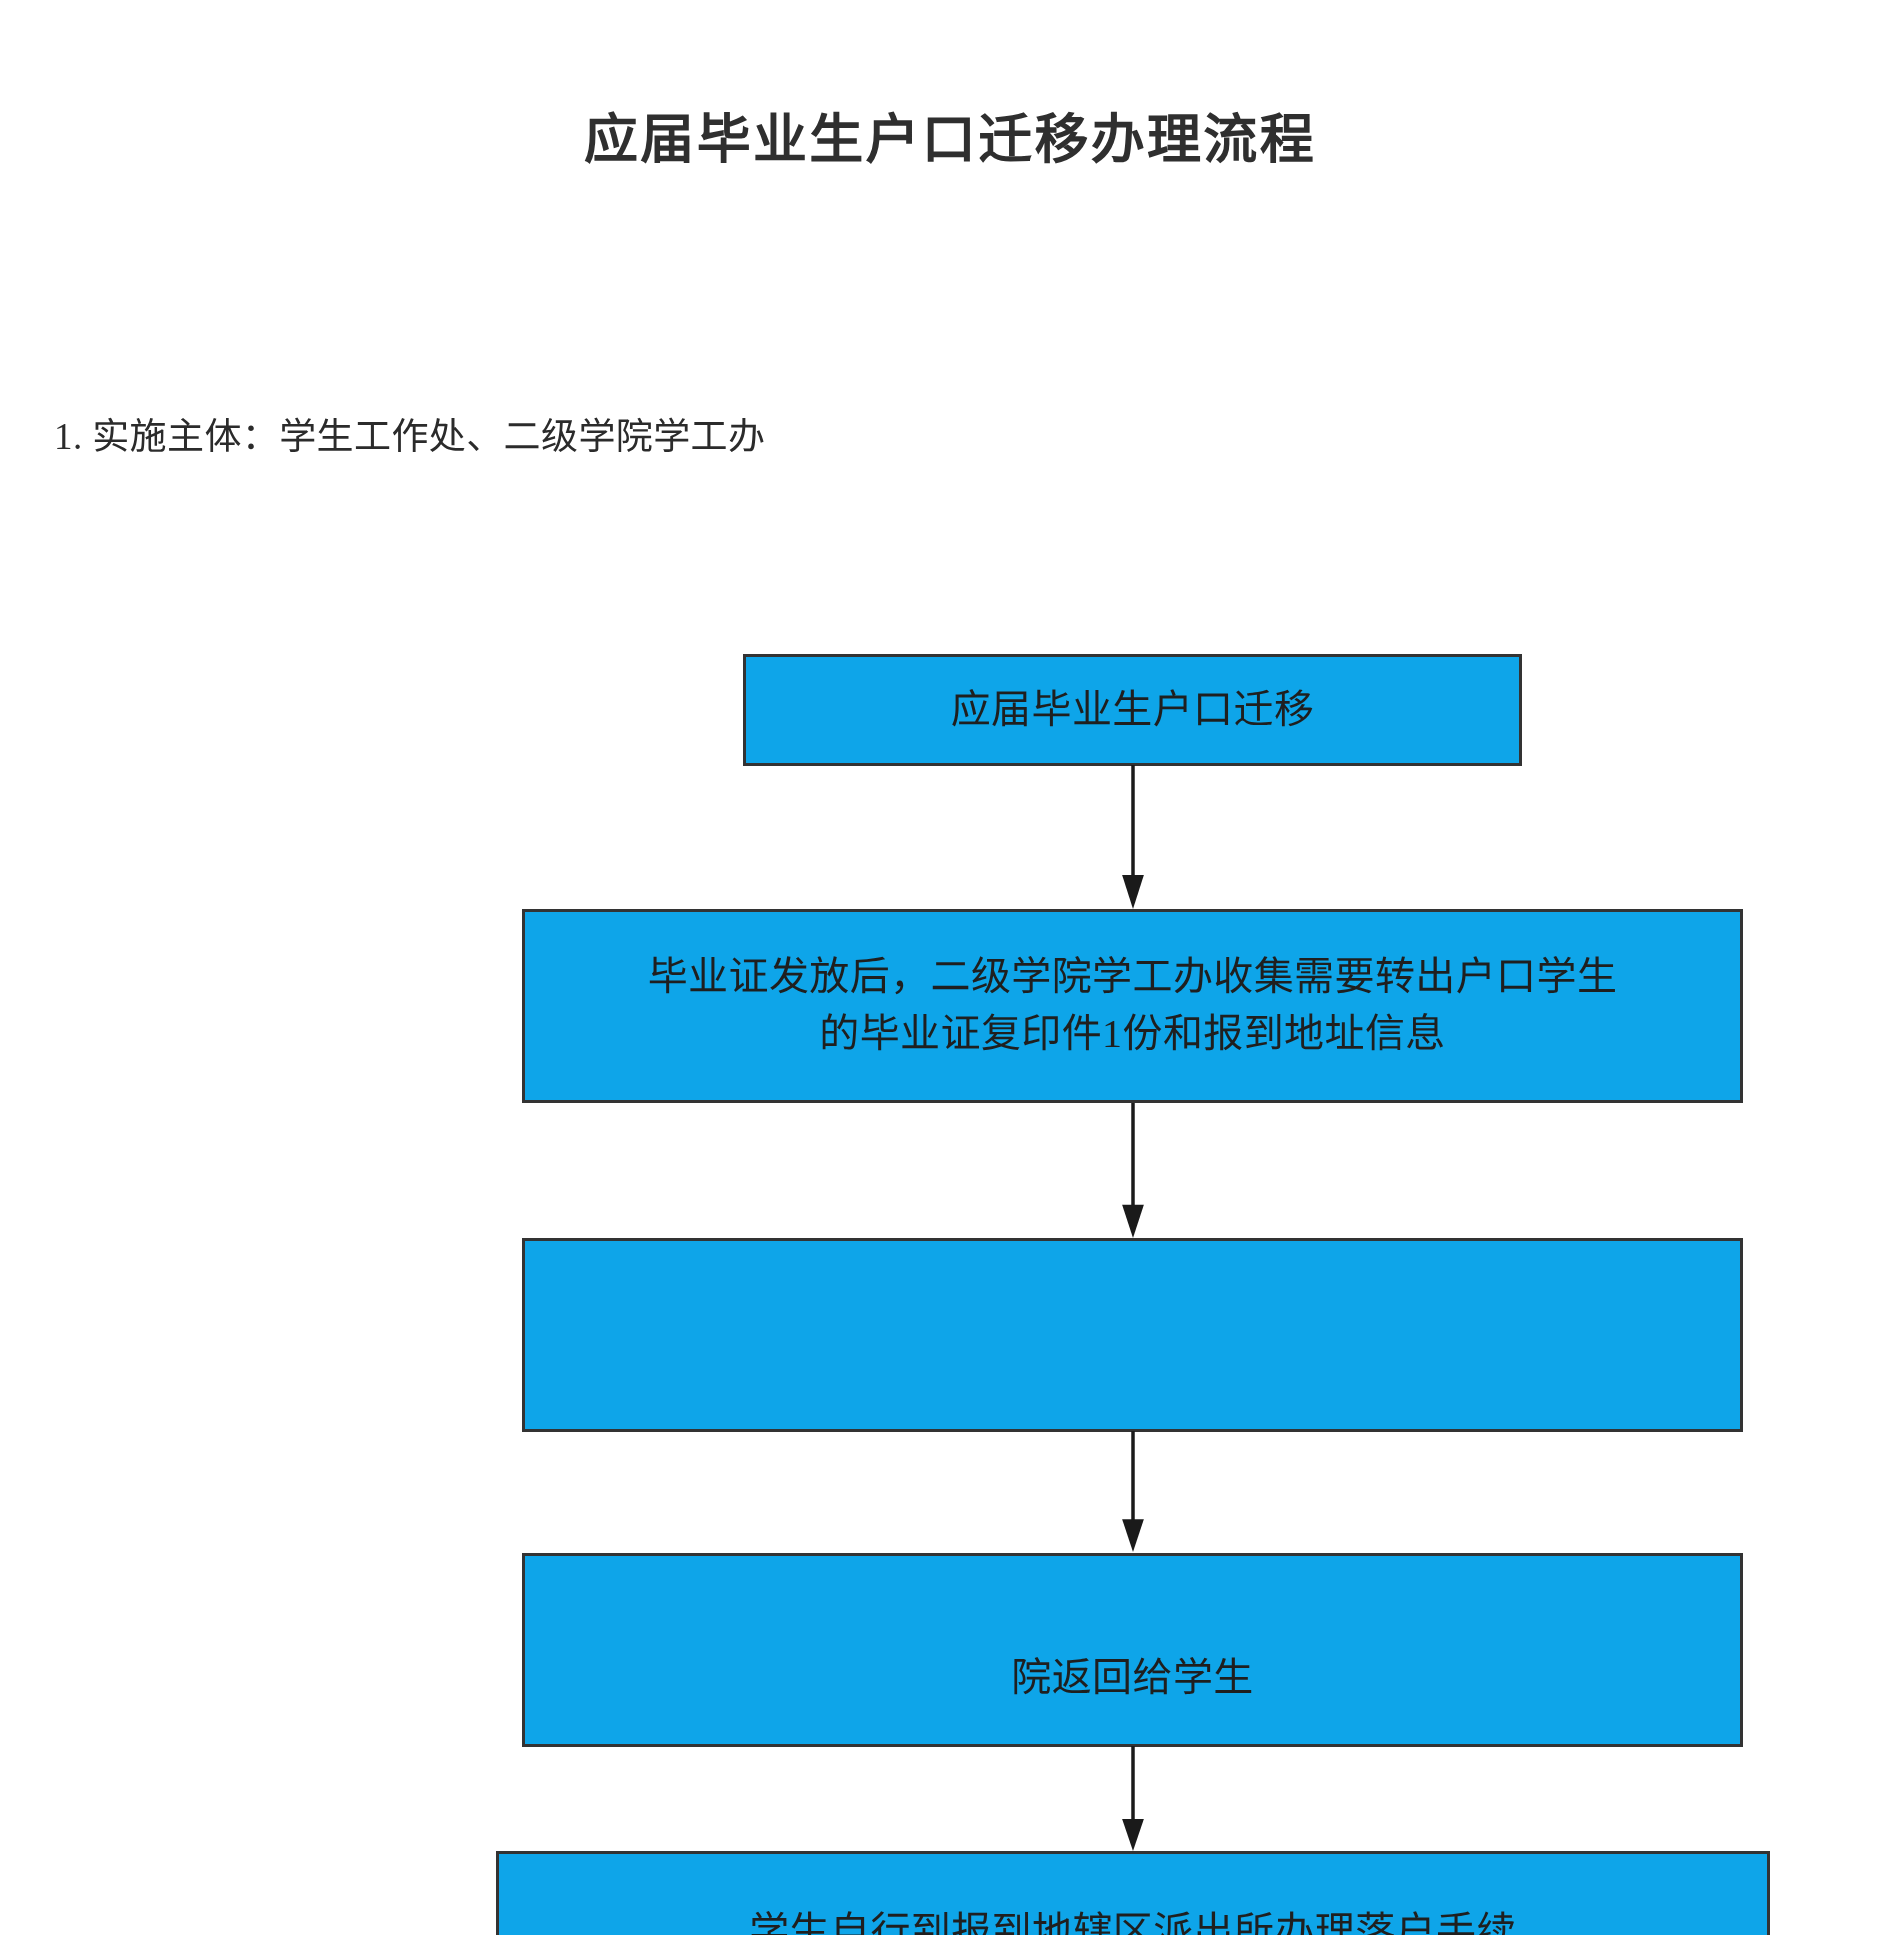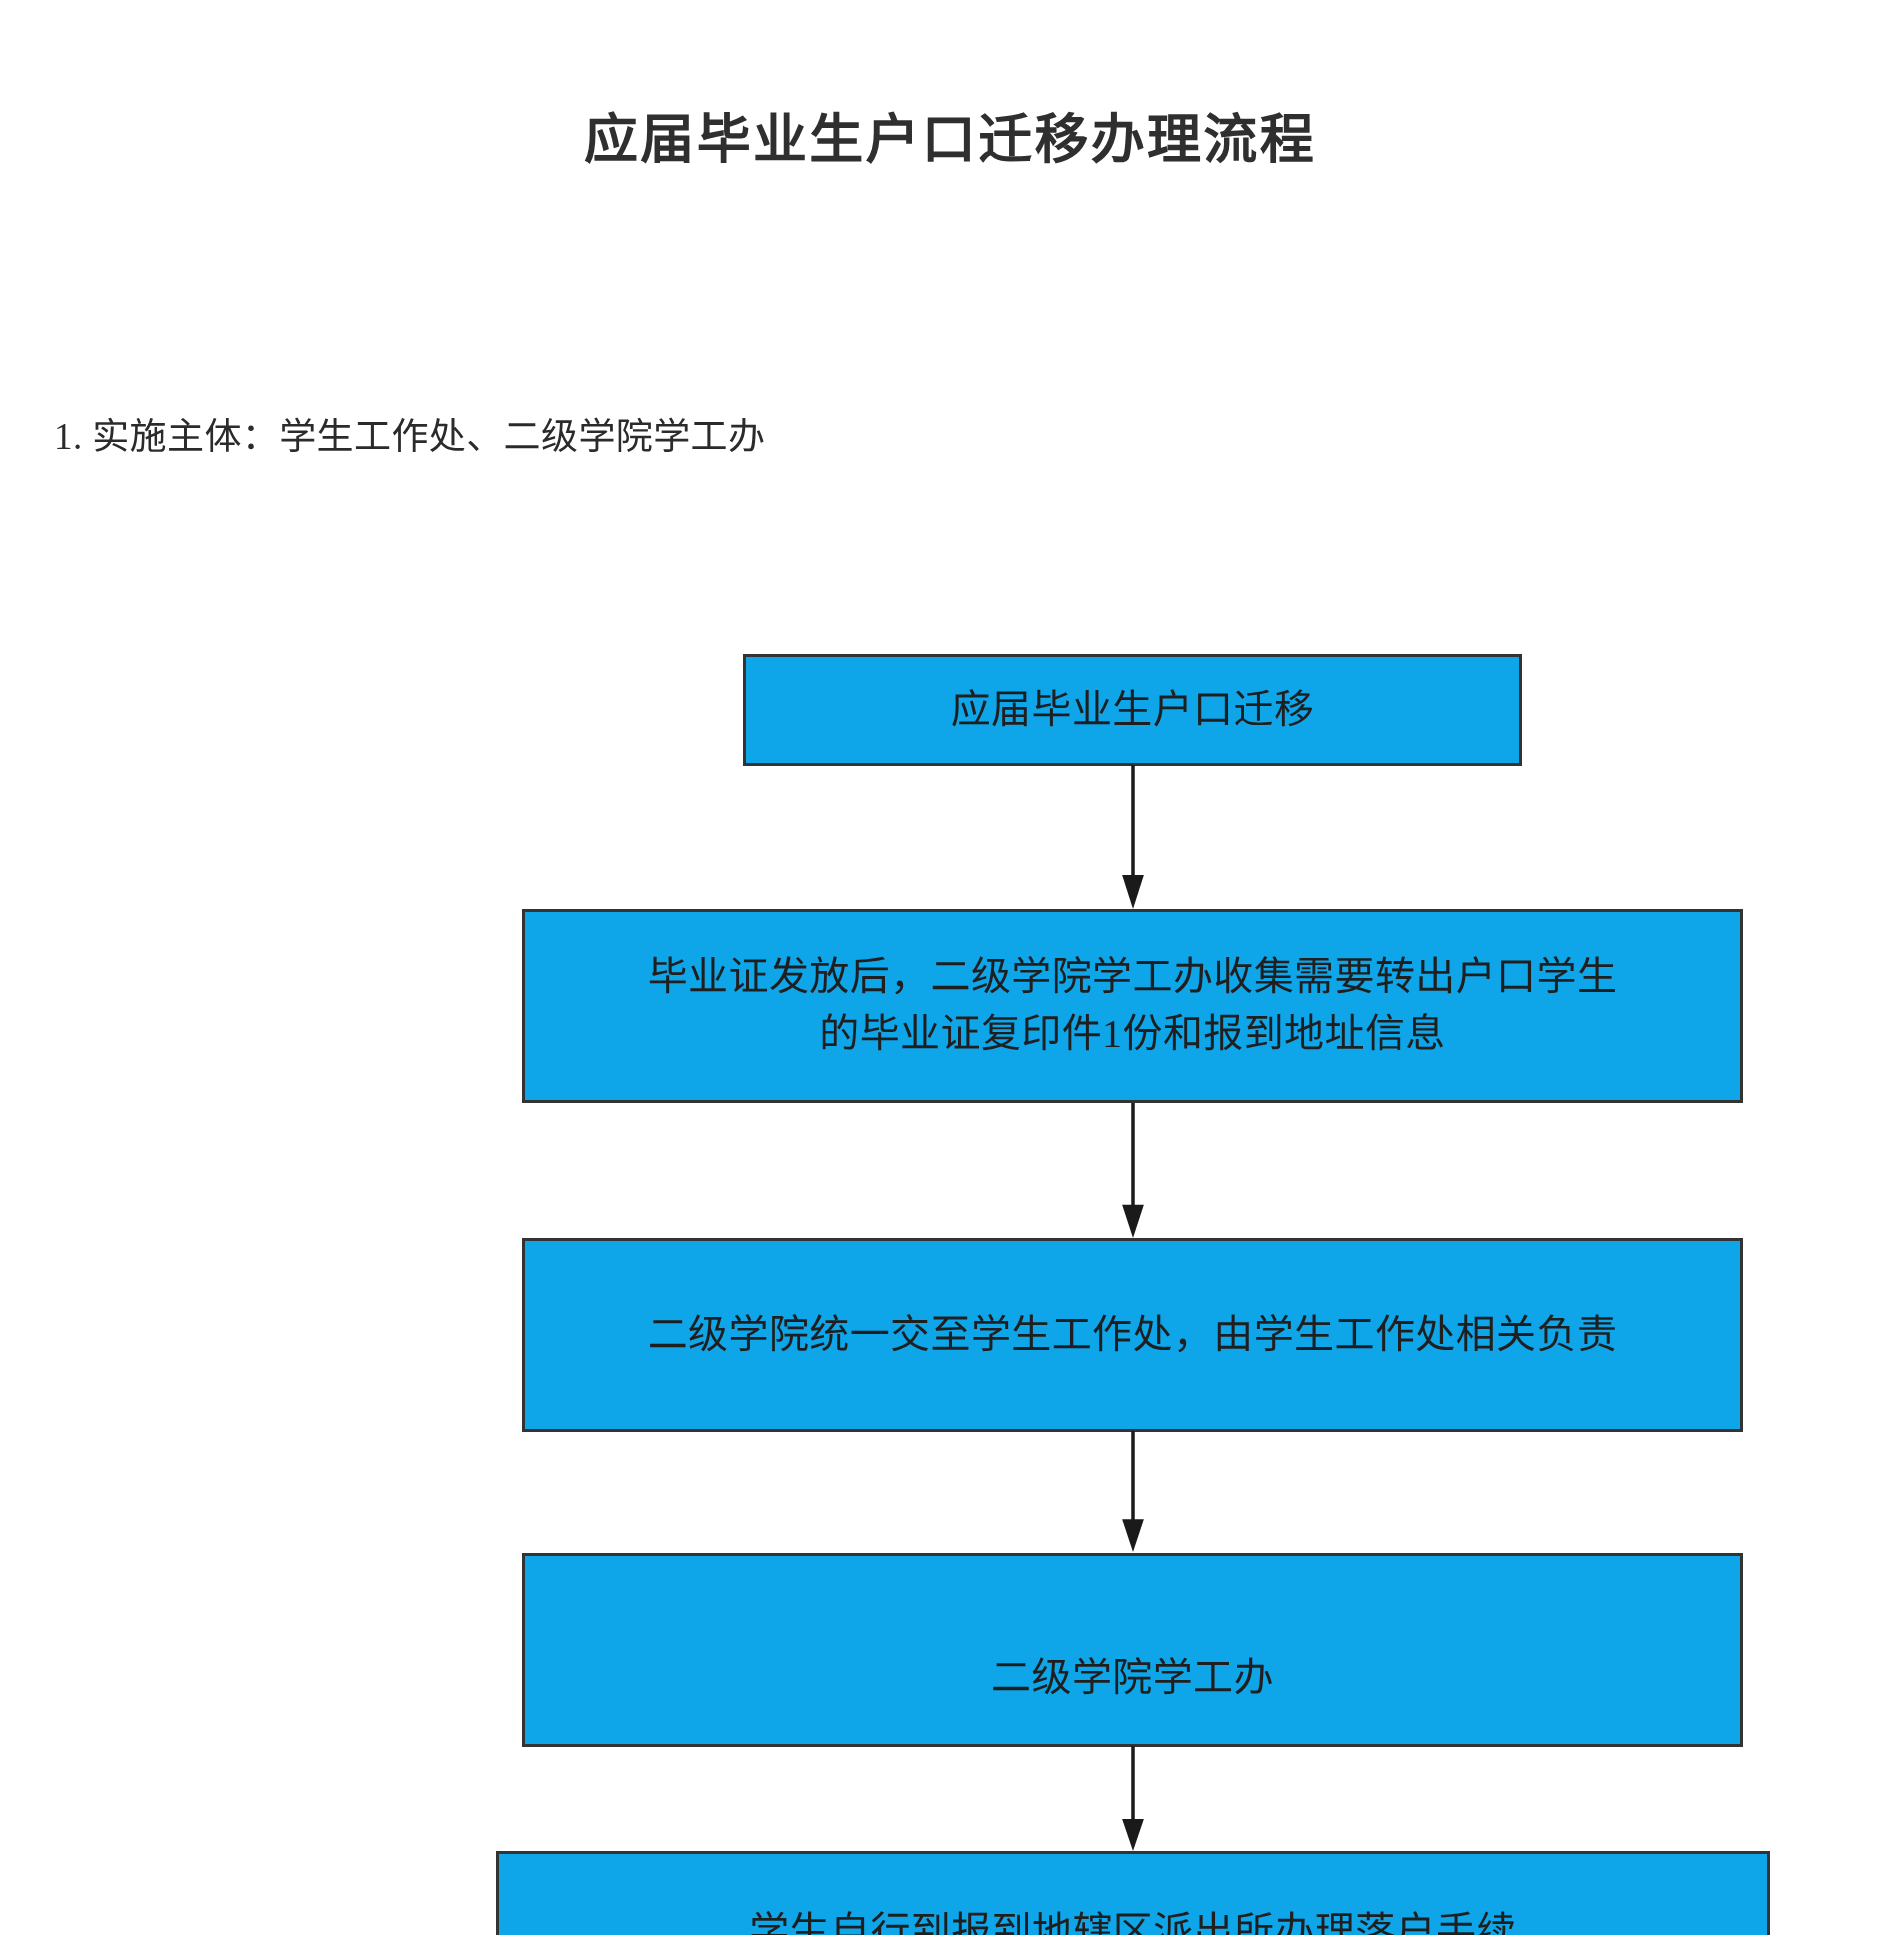--- a/index.html
+++ b/index.html
@@ -128,36 +128,35 @@
 
   <div class="connector conn-2">
     <svg viewBox="0 0 170 348" preserveAspectRatio="none">
       <line x1="85" y1="0" x2="85" y2="278" stroke="#1a1a1a" stroke-width="9"></line>
       <polygon points="85,348 57,262 113,262" fill="#1a1a1a"></polygon>
     </svg>
   </div>
 
   <div class="node node-3">
     <span class="node-text">
-      <span>二级学院统一交至学生工作处，由学生工作处相关负责</span>
       <br>
     </span>
   </div>
 
   <div class="connector conn-3">
     <svg viewBox="0 0 170 313" preserveAspectRatio="none">
       <line x1="85" y1="0" x2="85" y2="245" stroke="#1a1a1a" stroke-width="9"></line>
       <polygon points="85,313 57,228 113,228" fill="#1a1a1a"></polygon>
     </svg>
   </div>
 
   <div class="node node-4">
     <span class="node-text">
       <br>
-      <span>二级学院学工办</span>
+      <span>院返回给学生</span>
     </span>
   </div>
 
   <div class="connector conn-4">
     <svg viewBox="0 0 170 270" preserveAspectRatio="none">
       <line x1="85" y1="0" x2="85" y2="205" stroke="#1a1a1a" stroke-width="9"></line>
       <polygon points="85,270 57,188 113,188" fill="#1a1a1a"></polygon>
     </svg>
   </div>
 

